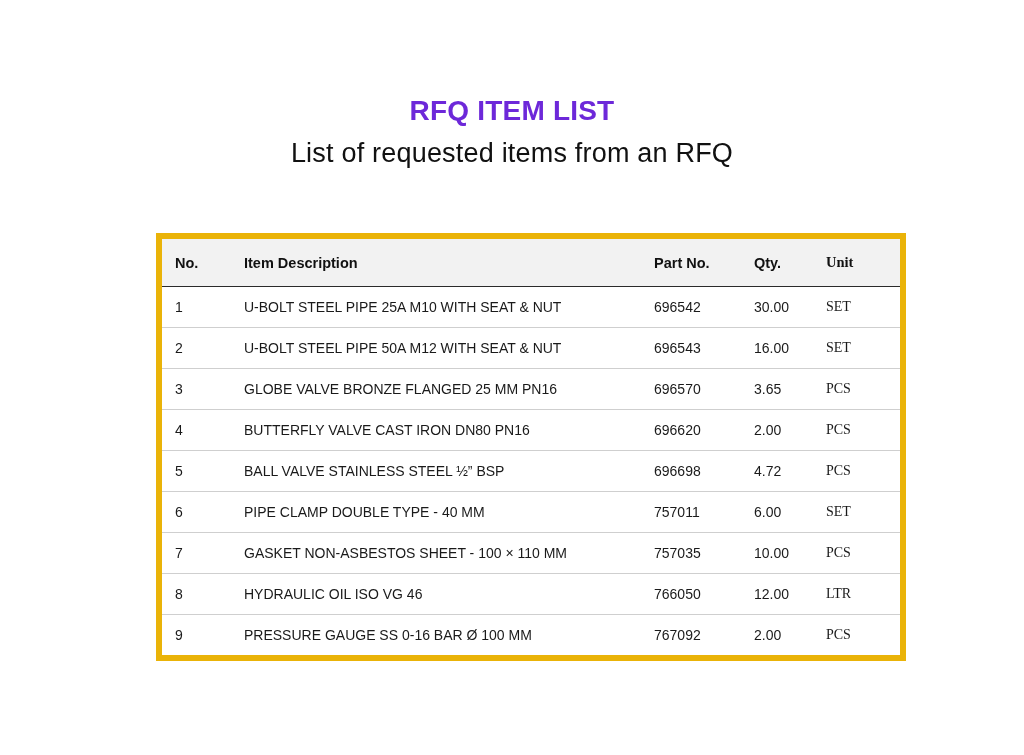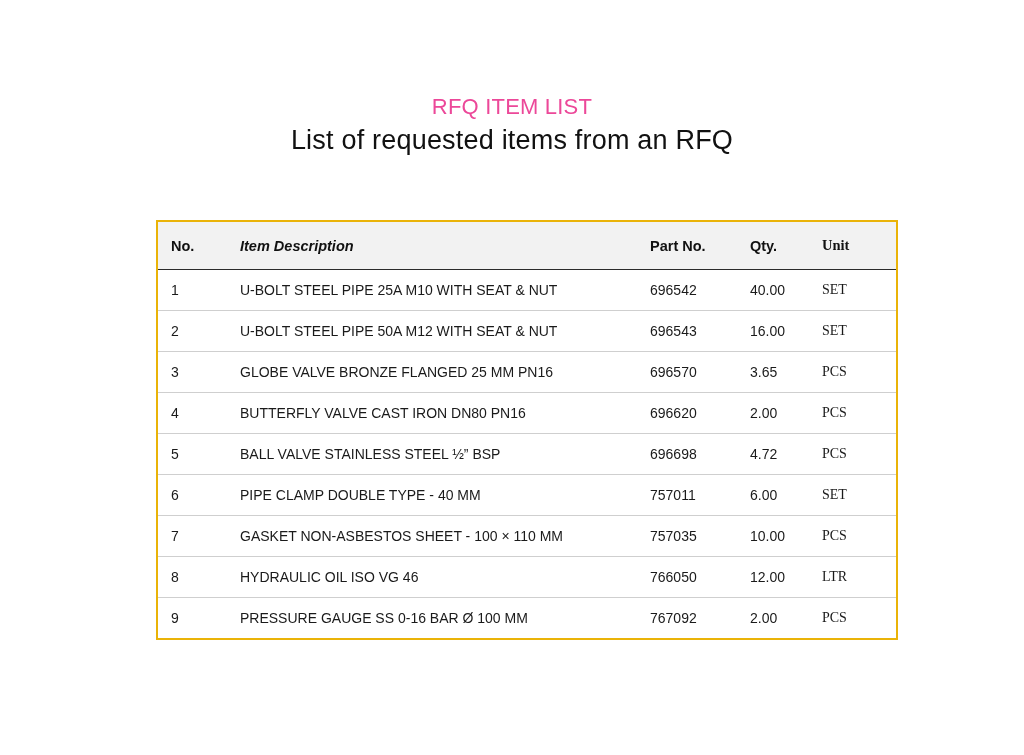--- a/index.html
+++ b/index.html
@@ -19,42 +19,43 @@
     width: 1024px;
     height: 755px;
     box-sizing: border-box;
     padding: 0;
   }
   .title-block {
     text-align: center;
     margin-top: 92px;
   }
   .doc-title {
-    font-size: 22px;
-    font-weight: 400;
+    font-size: 28px;
+    font-weight: 700;
     letter-spacing: 0.2px;
     line-height: 1.35;
-    color: #ec4899;
+    color: #6d28d9;
   }
   .doc-subtitle {
     font-size: 27px;
     font-weight: 400;
     letter-spacing: 0.2px;
     line-height: 1.35;
+    margin-top: 5px;
     color: #111111;
   }
   .table-wrap {
     margin: 0 auto;
     margin-top: 62px;
     width: 712px;
   }
   table.rfq-table {
     width: 712px;
     border-collapse: collapse;
-    border: 2px solid #eab308;
+    border: 6px solid #eab308;
     table-layout: fixed;
     background: #ffffff;
   }
   table.rfq-table thead th {
     background: #f2f2f2;
     font-size: 14.5px;
     font-weight: 700;
     text-align: left;
     padding: 15px 0 15px 0;
     border-bottom: 1.6px solid #2b2b2b;
@@ -76,21 +77,21 @@
   table.rfq-table tbody tr:last-child td {
     border-bottom: none;
   }
   
   .col-no    { width: 56px;  padding-left: 13px !important; }
   .col-desc  { width: 410px; padding-left: 13px !important; }
   .col-part  { width: 100px; }
   .col-qty   { width: 72px;  }
   .col-unit  { width: 74px; font-family: Liberation Serif, serif;  }
   thead .col-no   { padding-left: 13px !important; }
-  thead .col-desc { padding-left: 13px !important; font-style: italic; }
+  thead .col-desc { padding-left: 13px !important; }
 </style>
 </head>
 <body>
 
 <div class="page">
 
   <div class="title-block">
     <div class="doc-title">RFQ ITEM LIST</div>
     <div class="doc-subtitle">List of requested items from an RFQ</div>
   </div>
@@ -104,21 +105,21 @@
           <th class="col-part">Part No.</th>
           <th class="col-qty">Qty.</th>
           <th class="col-unit">Unit</th>
         </tr>
       </thead>
       <tbody id="table-body">
           <tr>
             <td class="col-no">1</td>
             <td class="col-desc">U-BOLT STEEL PIPE 25A M10 WITH SEAT &amp; NUT</td>
             <td class="col-part">696542</td>
-            <td class="col-qty">40.00</td>
+            <td class="col-qty">30.00</td>
             <td class="col-unit">SET</td>
           </tr>
           <tr>
             <td class="col-no">2</td>
             <td class="col-desc">U-BOLT STEEL PIPE 50A M12 WITH SEAT &amp; NUT</td>
             <td class="col-part">696543</td>
             <td class="col-qty">16.00</td>
             <td class="col-unit">SET</td>
           </tr>
           <tr>

